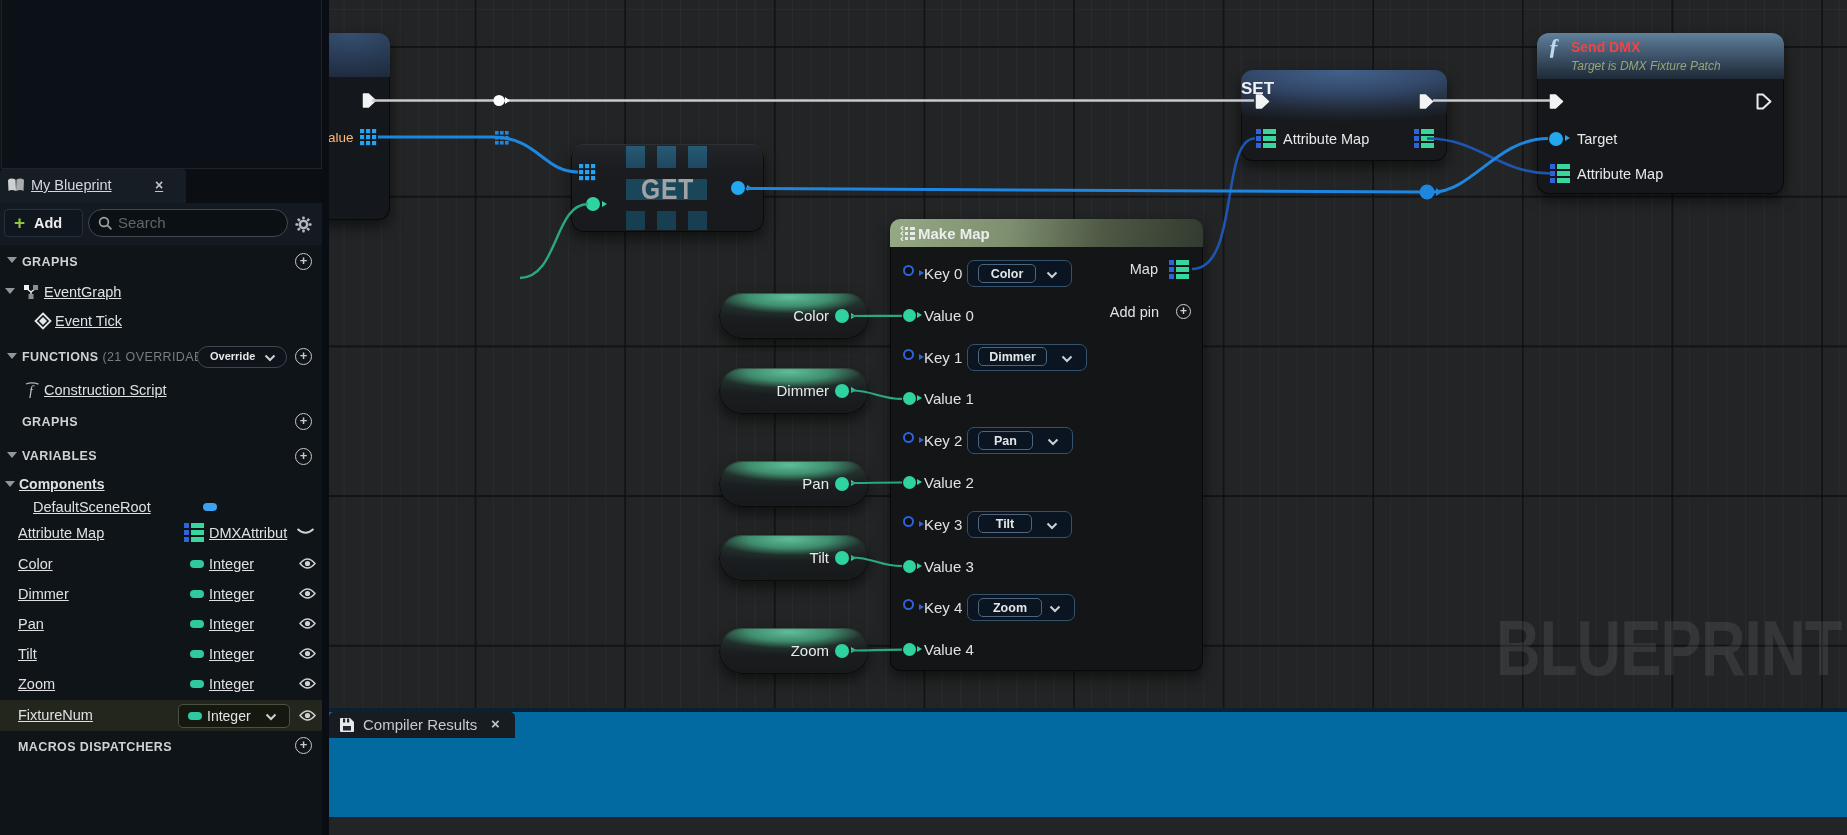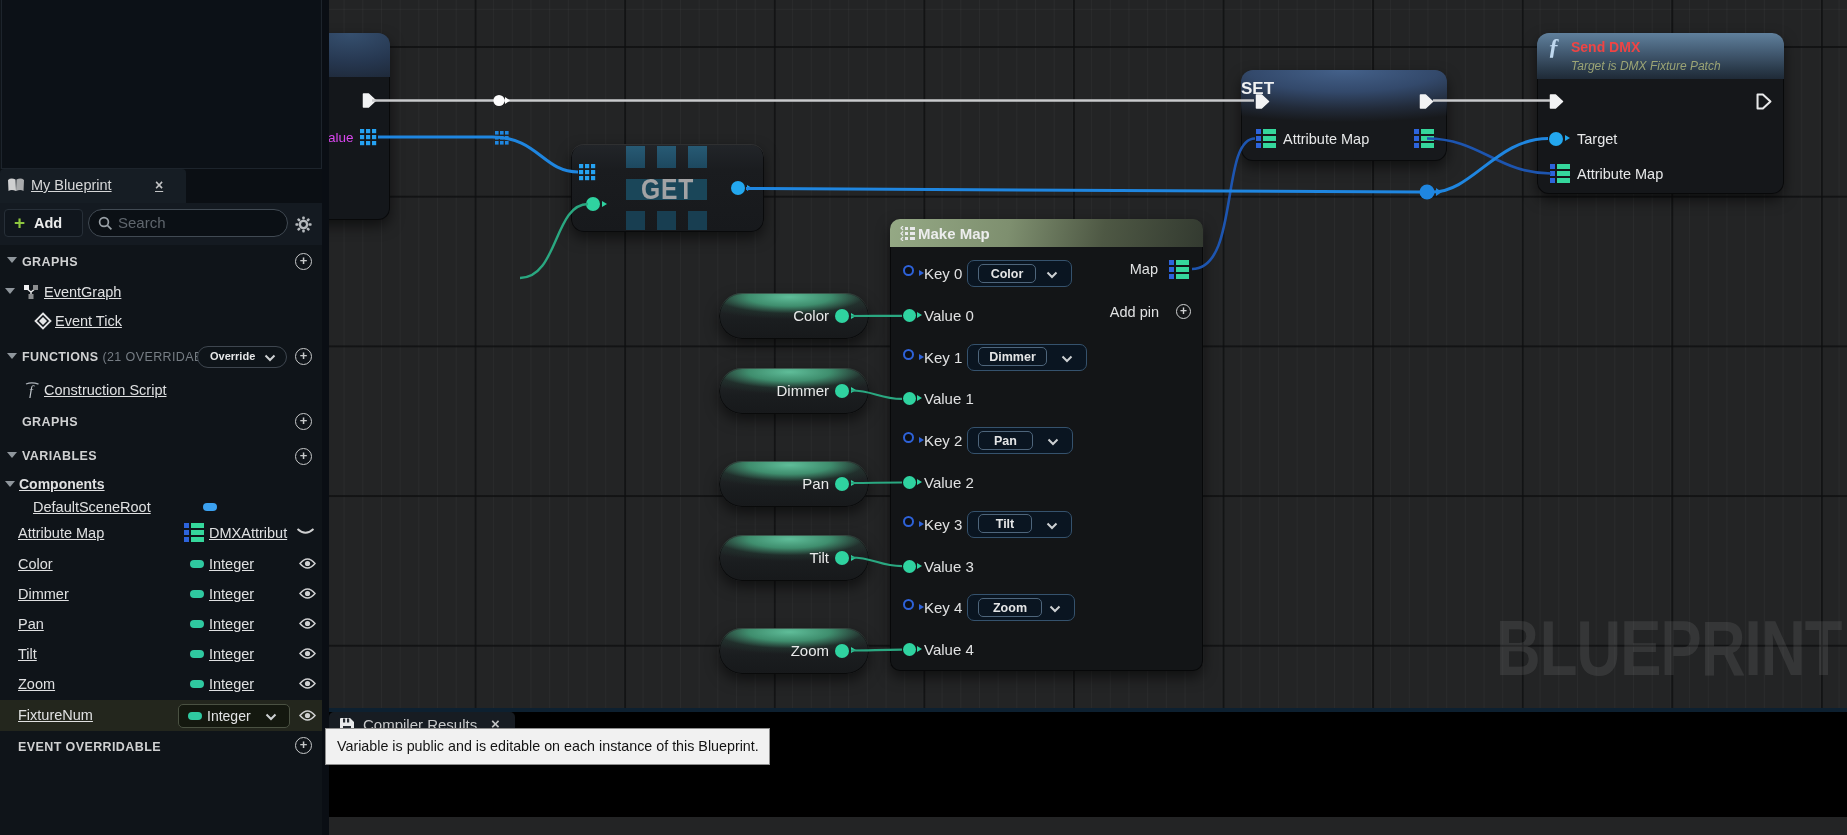--- a/index.html
+++ b/index.html
@@ -25,21 +25,21 @@
     font-size:78px; font-weight:bold; color:rgba(255,255,255,.085);
     transform:scaleX(.79); transform-origin:left top; letter-spacing:-1px;
     white-space:nowrap; z-index:1;
   }
   
   #splitter { position:absolute; left:326px; top:708px; width:1521px; height:4px;
     background:#0d2030; z-index:4; }
 
   
   #bottompanel { position:absolute; left:326px; top:712px; width:1521px; height:105px;
-    background:#000000; z-index:4; }
+    background:#0369a1; z-index:4; }
   #comptab { position:absolute; left:3px; top:0; width:186px; height:26px;
     background:#171c22; border-radius:5px 5px 0 0; color:#c9cacb; font-size:15px; }
   #log { position:absolute; left:25px; top:55px; color:#b9bfbf;
     font-family:"Liberation Mono", monospace; font-size:13.55px; white-space:pre; }
 
   
   #tooltip { position:absolute; left:325px; top:728px; width:445px; height:37px;
     background:#f1f1f1; border:1px solid #8e8e8e; color:#141414; font-size:14.3px;
     line-height:35px; padding-left:11px; z-index:9; white-space:nowrap; }
 
@@ -94,21 +94,21 @@
 <body>
 <div id="stage">
   <div id="graph"></div>
   <div id="watermark">BLUEPRINT</div>
 
   <div class="node" style="left:290px;top:33px;width:100px;height:187px;background:#14171b">
     <div class="abs" style="left:0;top:0;width:100%;height:44px;border-radius:12px 12px 0 0;background:radial-gradient(140% 150% at 60% 0%, #36506f 0%, #263750 45%, #171c24 100%)"></div>
     <svg class="abs" style="left:72px;top:60px" width="15" height="15" viewBox="0 0 14 15">
         <path d="M1 1 L6 1 L13 7.5 L6 14 L1 14 Z" fill="#f2f3f4" stroke="#f2f3f4" stroke-width="1.5" stroke-linejoin="round"></path>
       </svg>
-    <div class="pintext" style="left:38px;top:96.5px;font-size:13.5px;color:#d946ef">alue</div>
+    <div class="pintext" style="left:38px;top:96.5px;font-size:13.5px;color:#fdba74">alue</div>
     <svg class="abs" style="left:70px;top:96px" width="17" height="17" viewBox="0 0 17 17">
       <g fill="#25a2f2">
           <rect x="0" y="0" width="4.2" height="4.2"></rect>
           <rect x="6" y="0" width="4.2" height="4.2"></rect>
           <rect x="12" y="0" width="4.2" height="4.2"></rect>
           <rect x="0" y="6" width="4.2" height="4.2"></rect>
           <rect x="6" y="6" width="4.2" height="4.2"></rect>
           <rect x="12" y="6" width="4.2" height="4.2"></rect>
           <rect x="0" y="12" width="4.2" height="4.2"></rect>
           <rect x="6" y="12" width="4.2" height="4.2"></rect>
@@ -505,26 +505,25 @@
       <span class="abs" style="left:28px;top:2.5px;font-size:14px;color:#e2e3e4">Integer</span>
       <svg class="abs" style="left:86px;top:8px" width="12" height="8" viewBox="0 0 12 8">
           <polyline points="1.5,1.5 6,6 10.5,1.5" fill="none" stroke="#cdd0d2" stroke-width="2"></polyline>
         </svg>
     </div>
     <svg class="abs eye" style="left:299px;top:709px" width="17" height="13" viewBox="0 0 17 13">
         <path d="M1 6.5 Q8.5 -2.5 16 6.5 Q8.5 15.5 1 6.5 Z" fill="none" stroke="#cfd0d1" stroke-width="1.5"></path>
         <circle cx="8.5" cy="6.5" r="2.6" fill="#cfd0d1"></circle>
       </svg>
 
-    <div class="sechdr" style="left:18px;top:740px">EVENT OVERRIDABLE</div>
+    <div class="sechdr" style="left:18px;top:740px">MACROS DISPATCHERS</div>
     <div class="plus" style="left:295px;top:737px">+</div>
   </div>
 
   <div class="abs" style="left:322px;top:0;width:7px;height:835px;background:#0a0e14;z-index:7"></div>
-  <div id="tooltip">Variable is public and is editable on each instance of this Blueprint.</div>
 
   <svg id="wires" viewBox="0 0 1847 835">
 
     <path d="M 1192,269 C 1240,269 1220,138.5 1255,138.5" fill="none" stroke="#1d55b0" stroke-width="2.6"></path>
     <path d="M 1427,138.5 C 1480,138.5 1498,173.5 1551,173.5" fill="none" stroke="#1d55b0" stroke-width="2.6"></path>
 
     <path d="M 372,100.5 L 1254,100.5" fill="none" stroke="#c9cacc" stroke-width="2.4"></path>
     <path d="M 1433,100.5 L 1550,100.5" fill="none" stroke="#c9cacc" stroke-width="2.4"></path>
     <circle cx="499" cy="100.5" r="5.6" fill="#fdfdfd"></circle>
     <path d="M 505,97 L 510,100.5 L 505,104 Z" fill="#fdfdfd"></path>

